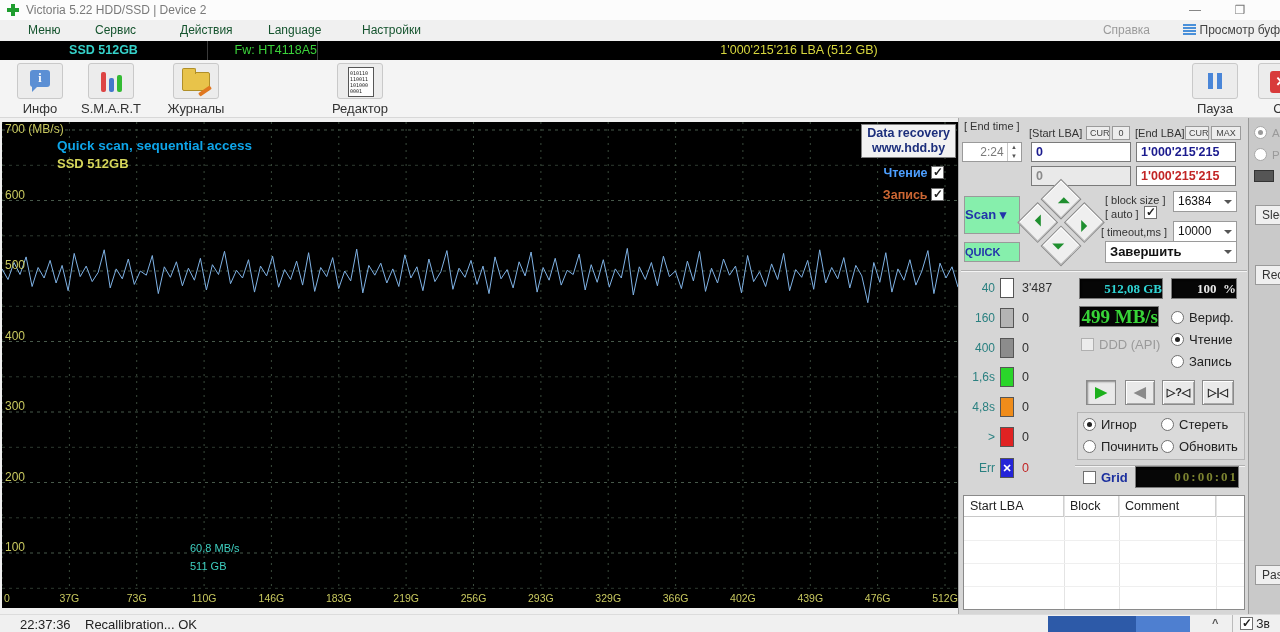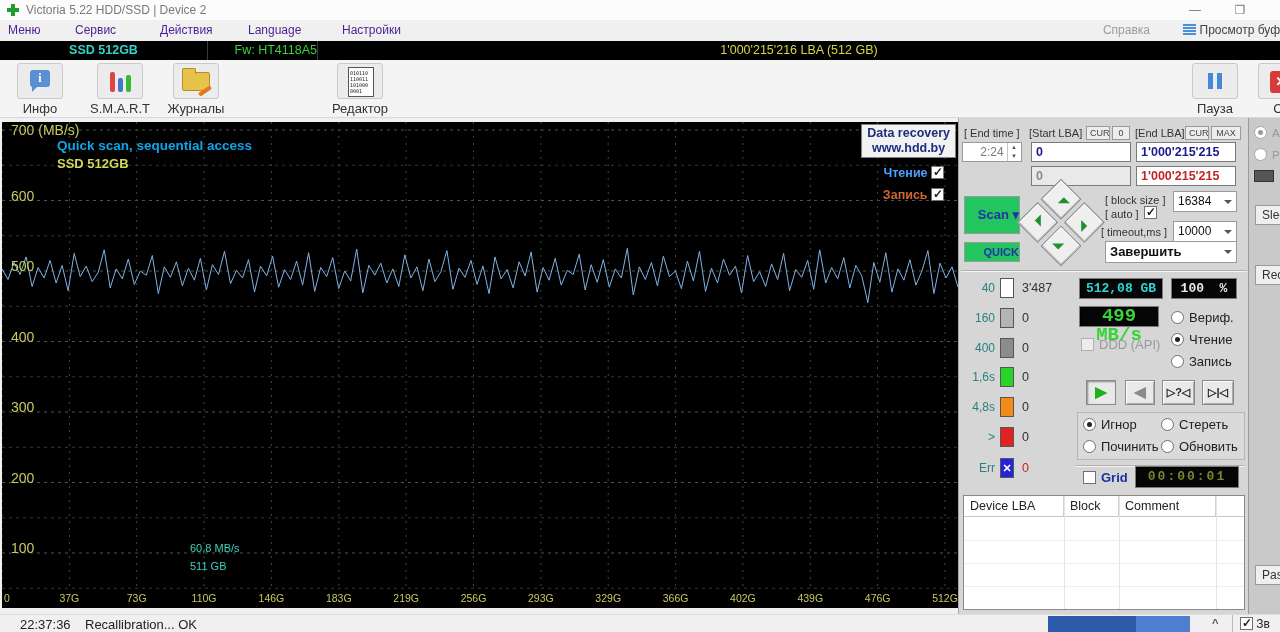--- a/index.html
+++ b/index.html
@@ -10,41 +10,41 @@
   .titlebar { position:absolute; left:0; top:0; width:1280px; height:20px; background:#fcfcfc; }
   .title-icon { position:absolute; left:7px; top:4px; width:12px; height:12px; }
   .title-icon .v { position:absolute; left:4px; top:0; width:4px; height:12px; background:#1f9d2f; }
   .title-icon .h { position:absolute; left:0; top:4px; width:12px; height:4px; background:#1f9d2f; }
   .title-text { position:absolute; left:26px; top:3px; font-size:12px; color:#7a7a7a; }
   .winbtn { position:absolute; top:2px; width:30px; height:16px; text-align:center; color:#777; font-size:12px; line-height:16px; }
   .winbtn.min { right:70px; } .winbtn.max { right:25px; }
 
   
   .menubar { position:absolute; left:0; top:20px; width:1280px; height:21px; background:#f0f0f0; }
-  .menu-item { position:absolute; top:3px; font-size:12px; color:#4c1d95; }
+  .menu-item { position:absolute; top:3px; font-size:12px; color:#14532d;margin-left:20px; }
   .menu-help { position:absolute; top:3px; right:130px; font-size:12px; color:#9b9b9b; }
   .menu-buffer { position:absolute; top:3px; right:0px; font-size:12px; color:#444; white-space:nowrap; }
   .buffer-icon { display:inline-block; width:13px; height:11px; margin-right:4px; vertical-align:-1px;
     background:linear-gradient(#4a90d9 0 2px, transparent 2px 3px, #4a90d9 3px 5px, transparent 5px 6px, #4a90d9 6px 8px, transparent 8px 9px, #4a90d9 9px 11px); }
 
   
   .devicebar { position:absolute; left:0; top:41px; width:1280px; height:19px; background:#000; display:flex; }
   .devseg { height:19px; line-height:19px; text-align:center; font-size:12.5px; border-right:1px solid #3a3a3a; }
   .devseg.model { width:208px; color:#35d1c9; font-weight:bold; }
   .devseg.serial { width:182px; color:#e8e8e8; }
   .devseg.fw { width:110px; color:#3ad13a;text-align:right; }
   .devseg.cap { flex:1; color:#d6d63e; border-right:none; }
 
   
   .toolbar { position:absolute; left:0; top:60px; width:1280px; height:58px; background:#f4f4f4; border-bottom:1px solid #d8d8d8; }
   .tbtn { position:absolute; top:3px; text-align:center; }
   .tbtn .ic { width:46px; height:36px; margin:0 auto; background:#ececec; border:1px solid #c9c9c9; border-radius:3px; position:relative; }
   .tbtn.sel .ic { background:#dceafc; border:1px solid #7fb0e2; }
   .tbtn .lb { font-size:13px; color:#333; margin-top:2px; white-space:nowrap; }
-  .t-info { left:8px; width:64px; } .t-smart { left:81px; width:78px; } .t-logs { left:158px; width:76px; }
+  .t-info { left:8px; width:64px; } .t-smart { left:72px; width:78px; } .t-logs { left:158px; width:76px; }
   .t-test { left:238px; width:110px; } .t-edit { left:322px; width:76px; }
   .t-pause { left:1192px; width:46px; } .t-stop { left:1258px; width:46px; }
   
   .ic-info { position:absolute; left:12px; top:6px; width:20px; height:17px; background:#5b8fd4; border-radius:3px; color:#fff; font-weight:bold; font-size:12px; line-height:17px; text-align:center; font-family:"Liberation Serif",serif; }
   .ic-info::after { content:""; position:absolute; left:2px; bottom:-5px; border:3px solid transparent; border-top-color:#5b8fd4; border-left-color:#5b8fd4; }
   .ic-bar { position:absolute; bottom:6px; width:5px; border-radius:2px; }
   .b1 { left:12px; height:20px; background:#d44; } .b2 { left:20px; height:14px; background:#47c; } .b3 { left:28px; height:17px; background:#3b3; }
   .ic-folder { position:absolute; left:8px; top:8px; width:28px; height:19px; background:#e8c34a; border:1px solid #b08f28; border-radius:2px; }
   .ic-folder::before { content:""; position:absolute; left:-1px; top:-5px; width:12px; height:5px; background:#e8c34a; border:1px solid #b08f28; border-bottom:none; border-radius:2px 2px 0 0; }
   .ic-pencil { position:absolute; right:6px; bottom:5px; width:14px; height:4px; background:#e07820; transform:rotate(-35deg); border-radius:1px; }
@@ -52,21 +52,21 @@
   .ic-cross .v { position:absolute; left:10px; top:4px; width:6px; height:18px; background:#2fae2f; }
   .ic-cross .h { position:absolute; left:4px; top:10px; width:18px; height:6px; background:#2fae2f; }
   .ic-doc { position:absolute; left:10px; top:3px; width:26px; height:30px; background:#fdfdfd; border:1px solid #555; font-family:"DejaVu Sans Mono",monospace; font-size:5px; line-height:6px; color:#222; padding:2px 1px; white-space:pre-line; text-align:left; }
   .ic-pause span { position:absolute; top:9px; width:5px; height:16px; background:#4a86d8; }
   .ic-pause .p1 { left:15px; } .ic-pause .p2 { left:24px; }
   .ic-stop { position:absolute; left:11px; top:7px; width:22px; height:22px; background:#d83a3a; border-radius:3px; color:#fff; font-weight:bold; text-align:center; line-height:22px; font-size:13px; }
 
   
   .graph { position:absolute; left:2px; top:122px; width:956px; height:486px; background:#000; }
   .plot { position:absolute; left:0; top:0; width:956px; height:468px; }
-  .ylab { position:absolute; font-size:14px; color:#c9c95f; white-space:nowrap;margin-left:6px; }
+  .ylab { position:absolute; font-size:12px; color:#c9c95f; white-space:nowrap; }
   .xaxis { position:absolute; left:0; top:468px; width:956px; height:18px; }
   .xlab { position:absolute; top:2px; font-size:10.5px; color:#c9c95f; width:44px; text-align:center; }
   .g-title { position:absolute; left:55px; top:16px; font-size:13.5px; font-weight:bold; color:#0ea5e9; }
   .g-sub { position:absolute; left:55px; top:34px; font-size:13px; font-weight:bold; color:#d6d65a; }
   .watermark { position:absolute; right:2px; top:2px; background:#f2f2f2; border:1px solid #808080; padding:1px 5px; text-align:center; }
   .watermark div { font-size:12.5px; font-weight:bold; color:#1d2f7c; line-height:15px; }
   .g-legend { position:absolute; right:14px; font-size:12.5px; font-weight:bold; }
   .g-legend.read { top:44px; } .g-legend.write { top:66px; }
   .g-ann { position:absolute; left:188px; font-size:11px; color:#3ecfc0; }
   .ann1 { top:420px; } .ann2 { top:438px; }
@@ -81,39 +81,39 @@
 
   
   .panel { position:absolute; left:958px; top:118px; width:290px; height:496px; background:#d6d6d6; border-left:1px solid #a8a8a8; font-size:11px; }
   .plabel { position:absolute; color:#333; font-size:11px; white-space:nowrap; }
   .minibtn { position:absolute; height:14px; background:#ededed; border:1px solid #9a9a9a; font-size:9px; line-height:12px; padding:0 3px; color:#444; text-align:center; }
   .field { position:absolute; background:#fff; border:1px solid #7a7a7a; font-weight:bold; font-size:12.5px; padding:1px 4px; line-height:16px; }
   .field.navy { color:#1b1b8e; } .field.red { color:#c22525; }
   .field.disabled { background:#e9e9e9; color:#8a8a8a; }
   .spin { position:absolute; left:3px; top:24px; width:60px; height:20px; background:#fff; border:1px solid #9a9a9a; color:#7a7a7a; font-size:12px; text-align:center; line-height:18px; }
   .spin .arrows { position:absolute; right:1px; top:0px; width:13px; height:18px; border-left:1px solid #c8c8c8; font-size:6px; color:#555; line-height:9px; }
-  .btn { position:absolute; background:#22c55e; border:1px solid #9a9a9a; text-align:right; color:#2233aa; font-weight:bold; }
+  .btn { position:absolute; background:#86efac; border:1px solid #9a9a9a; text-align:left; color:#2233aa; font-weight:bold; }
   .select { position:absolute; background:#fff; border:1px solid #9a9a9a; padding:2px 4px; font-size:12px; color:#111; }
   .select .arr { position:absolute; right:4px; top:50%; margin-top:-2px; width:0; height:0; border:4px solid transparent; border-top-color:#555; }
   .hr { position:absolute; left:2px; width:286px; height:2px; border-top:1px solid #b0b0b0; border-bottom:1px solid #f4f4f4; }
   
   .diamond { position:absolute; left:70px; top:74px; width:64px; height:64px; transform:rotate(45deg); }
   .dcell { position:absolute; width:29px; height:29px; background:#efefef; border:1px solid #888; box-shadow:inset -1px -1px 0 #bbb, inset 1px 1px 0 #fff; }
   .dc-n { left:0; top:0; } .dc-e { left:33px; top:0; } .dc-w { left:0; top:33px; } .dc-s { left:33px; top:33px; }
   .dtri { position:absolute; left:8px; top:8px; width:0; height:0; border:6px solid transparent; transform:rotate(-45deg); }
   .dc-n .dtri { border-bottom-color:#1f8f2f; top:4px; } .dc-e .dtri { border-left-color:#1f8f2f; left:12px; }
   .dc-w .dtri { border-right-color:#1f8f2f; left:4px; } .dc-s .dtri { border-top-color:#1f8f2f; top:12px; }
   
   .stat-row { position:absolute; left:8px; width:108px; height:24px; }
   .stat-lab { position:absolute; left:0; top:3px; width:28px; text-align:right; color:#2a8080; font-size:12px; }
   .stat-box { position:absolute; left:33px; top:0; width:14px; height:20px; border:1px solid #555; background:#fff; color:#fff; font-size:11px; font-weight:bold; text-align:center; line-height:18px; }
   .stat-val { position:absolute; left:55px; top:3px; font-size:12.5px; color:#303030; }
   .stat-val.errv { color:#c22525; }
   
-  .lcd { position:absolute; background:#060606; border:1px solid #7a7a7a; box-shadow:inset 1px 1px 2px #000; font-family:Liberation Mono, monospace; font-weight:bold; text-align:center; }
+  .lcd { position:absolute; background:#060606; border:1px solid #7a7a7a; box-shadow:inset 1px 1px 2px #000; font-family:Liberation Serif, serif; font-weight:bold; text-align:right; }
   .lcd.cap { color:#2fd4d4; } .lcd.spd { color:#38d438; } .lcd.pct { color:#e8e8e8; }
   .lcd.timer { color:#7c8330; letter-spacing:2px; font-size:13px; line-height:20px; }
   .opt { position:absolute; font-size:13px; color:#222; white-space:nowrap; }
   .opt .rb, .opt .cb { margin-right:5px; }
   .opt.dis { color:#9a9a9a; }
   
   .pbtn { position:absolute; top:262px; height:25px; background:#e9e9e9; border:1px solid #8a8a8a; box-shadow:1px 1px 0 #fff inset, -1px -1px 0 #aaa inset; text-align:center; font-size:11px; font-weight:bold; color:#222; line-height:22px; }
   .pbtn.play { left:127px; width:30px; box-shadow:inset 1px 1px 2px #888; color:#1cb01c; font-size:15px; }
   .pbtn.rew { left:166px; width:30px; color:#8a8a8a; font-size:15px; }
   .pbtn.q { left:203px; width:33px; } .pbtn.end { left:243px; width:32px; }
@@ -277,21 +277,21 @@
     </div>
     <div class="g-legend write">
       <span style="color: rgb(204, 102, 51);">Запись</span>
       <span class="cb checked"></span>
     </div>
     <div class="g-ann ann1">60,8 MB/s</div>
     <div class="g-ann ann2">511 GB</div>
   </div>
 
   <div class="panel">
-    <span class="plabel" style="left:5px; top:9px">[ End time ]</span>
+    <span class="plabel" style="left:5px; top:2px">[ End time ]</span>
     <span class="plabel" style="left:70px; top:9px">[Start LBA]</span>
     <span class="minibtn" style="left:127px; top:8px; width:24px">CUR</span>
     <span class="minibtn" style="left:153px; top:8px; width:18px">0</span>
     <span class="plabel" style="left:176px; top:9px">[End LBA]</span>
     <span class="minibtn" style="left:226px; top:8px; width:24px">CUR</span>
     <span class="minibtn" style="left:252px; top:8px; width:30px">MAX</span>
 
     <div class="spin"><span>2:24</span><span class="arrows">▲<br>▼</span></div>
     <div class="field navy" style="left:72px; top:24px; width:100px">0</div>
     <div class="field navy" style="left:177px; top:24px; width:100px">1'000'215'215</div>
@@ -377,21 +377,21 @@
     <div class="opt" style="left:124px; top:299px"><span class="rb checked"></span><span>Игнор</span></div>
     <div class="opt" style="left:202px; top:299px"><span class="rb"></span><span>Стереть</span></div>
     <div class="opt" style="left:124px; top:321px"><span class="rb"></span><span>Починить</span></div>
     <div class="opt" style="left:202px; top:321px"><span class="rb"></span><span>Обновить</span></div>
 
     <div class="hr" style="top:347px; left:116px; width:170px"></div>
     <div class="opt" style="left:124px; top:352px; font-weight:bold; color:#1b2f9e"><span class="cb"></span><span>Grid</span></div>
     <div class="lcd timer" style="left:176px; top:348px; width:104px; height:22px">00:00:01</div>
 
     <div class="tbl">
-      <div class="hd hd1">Device LBA</div>
+      <div class="hd hd1">Start LBA</div>
       <div class="hd hd2">Block</div>
       <div class="hd hd3">Comment</div>
       <div class="hline"></div>
       <div class="col" style="left:100px"></div>
       <div class="col" style="left:155px"></div>
       <div class="col" style="left:252px"></div>
       <div class="rowline" style="top:44px"></div>
       <div class="rowline" style="top:67px"></div>
       <div class="rowline" style="top:90px"></div>
     </div>

